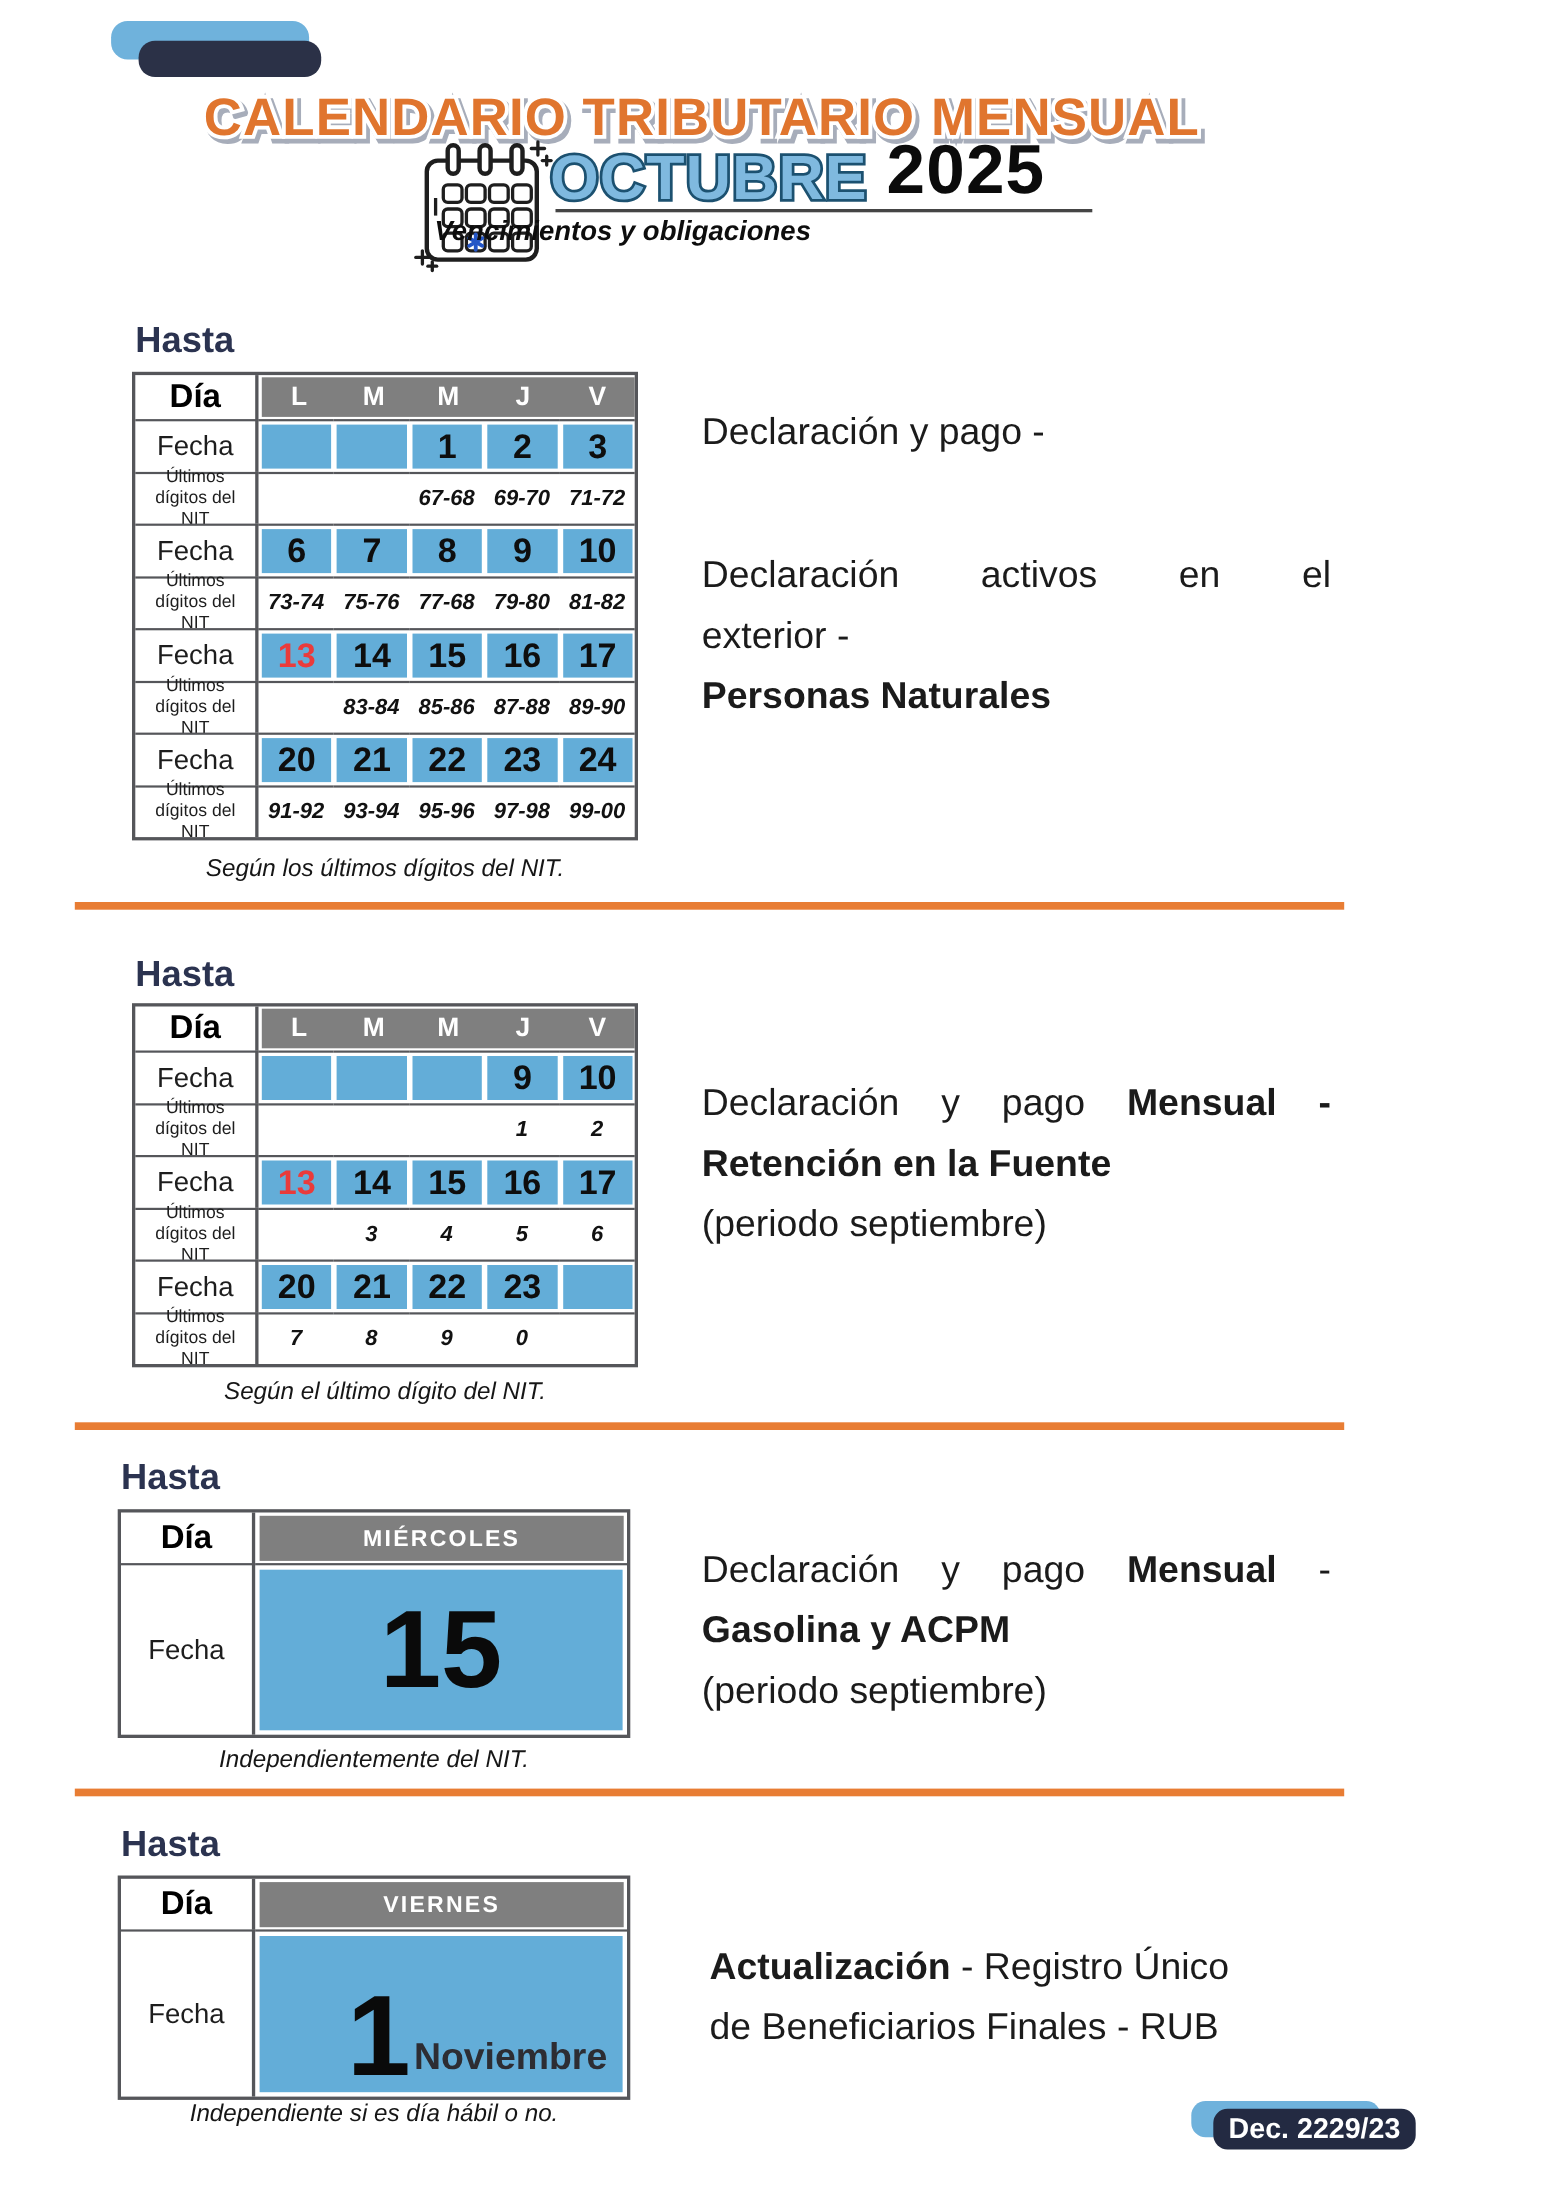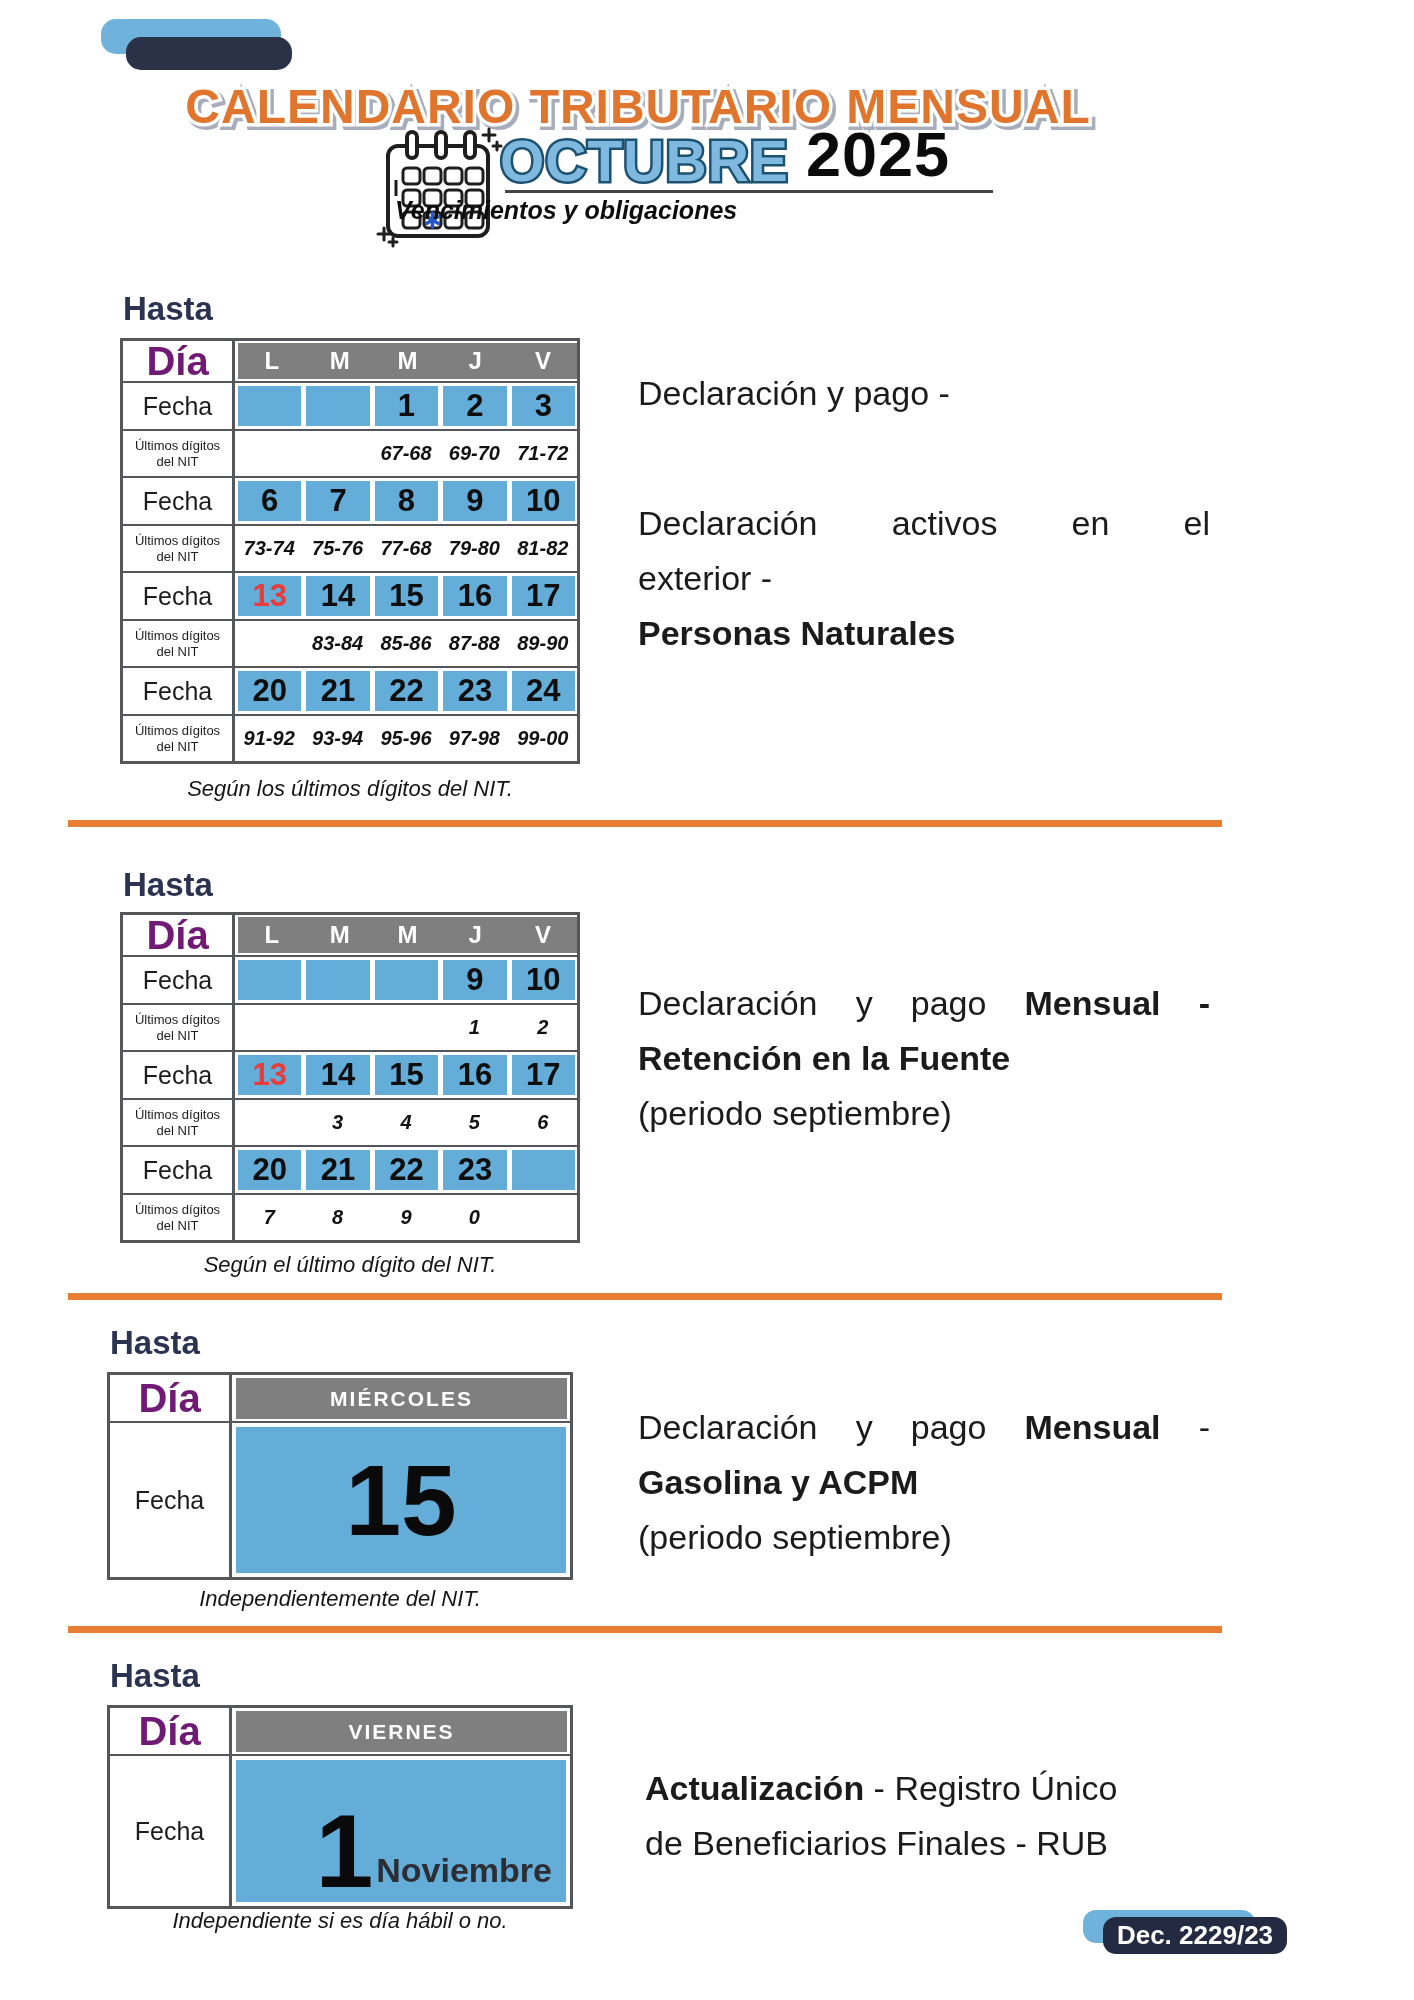--- a/index.html
+++ b/index.html
@@ -28,25 +28,25 @@
 
   
   .hasta{position:absolute;font-size:33px;font-weight:bold;color:#2b3350;}
   .h1{left:123px;top:290px;} .h2{left:123px;top:866px;} .h3{left:110px;top:1324px;} .h4{left:110px;top:1657px;}
 
   
   .cal-table{position:absolute;display:grid;width:460px;background:#fff;border:3px solid var(--border);}
   .t1{left:120px;top:338px;grid-template-columns:112px repeat(5,1fr);grid-template-rows:40px repeat(4,48px 47px);}
   .t2{left:120px;top:912px;grid-template-columns:112px repeat(5,1fr);grid-template-rows:40px repeat(3,48px 47px);}
   .cell{display:flex;align-items:center;justify-content:center;border-top:2px solid var(--border);min-width:0;}
-  .corner{border-top:none;border-right:3px solid var(--border);font-weight:bold;font-size:40px;color:#701a75;}
+  .corner{border-top:none;border-right:3px solid var(--border);font-weight:bold;font-size:30px;color:#000000;}
   .band{grid-column:2/7;border-top:none;background:var(--header_gray);margin:2px 0 2px 3px;}
   .day{flex:1;display:flex;align-items:center;justify-content:center;color:#fff;font-weight:bold;font-size:24px;height:100%;}
   .rlabel{border-right:3px solid var(--border);font-size:25px;color:#1d1d1d;text-align:center;flex-direction:column;}
-  .rlabel.small{font-size:13px;line-height:1.18;padding:0 6px;}
+  .rlabel.small{font-size:16px;line-height:1.18;padding:0 6px;}
   .fcell{padding:3px 2px 3px 3px;}
   .blue{width:100%;height:100%;background:var(--cell_blue);display:flex;align-items:center;justify-content:center;font-weight:bold;font-size:31px;color:#0e0e0e;}
   .blue.red{color:var(--red_date);}
   .ncell{font-weight:bold;font-style:italic;font-size:20px;color:#121212;}
 
   
   .single-table{position:absolute;display:grid;width:466px;background:#fff;border:3px solid var(--border);}
   .t3{left:107px;top:1372px;grid-template-columns:122px 1fr;grid-template-rows:46px 156px;}
   .t4{left:107px;top:1705px;grid-template-columns:122px 1fr;grid-template-rows:46px 152px;}
   .sband{border-top:none;background:var(--header_gray);margin:3px 3px 2px 4px;}

